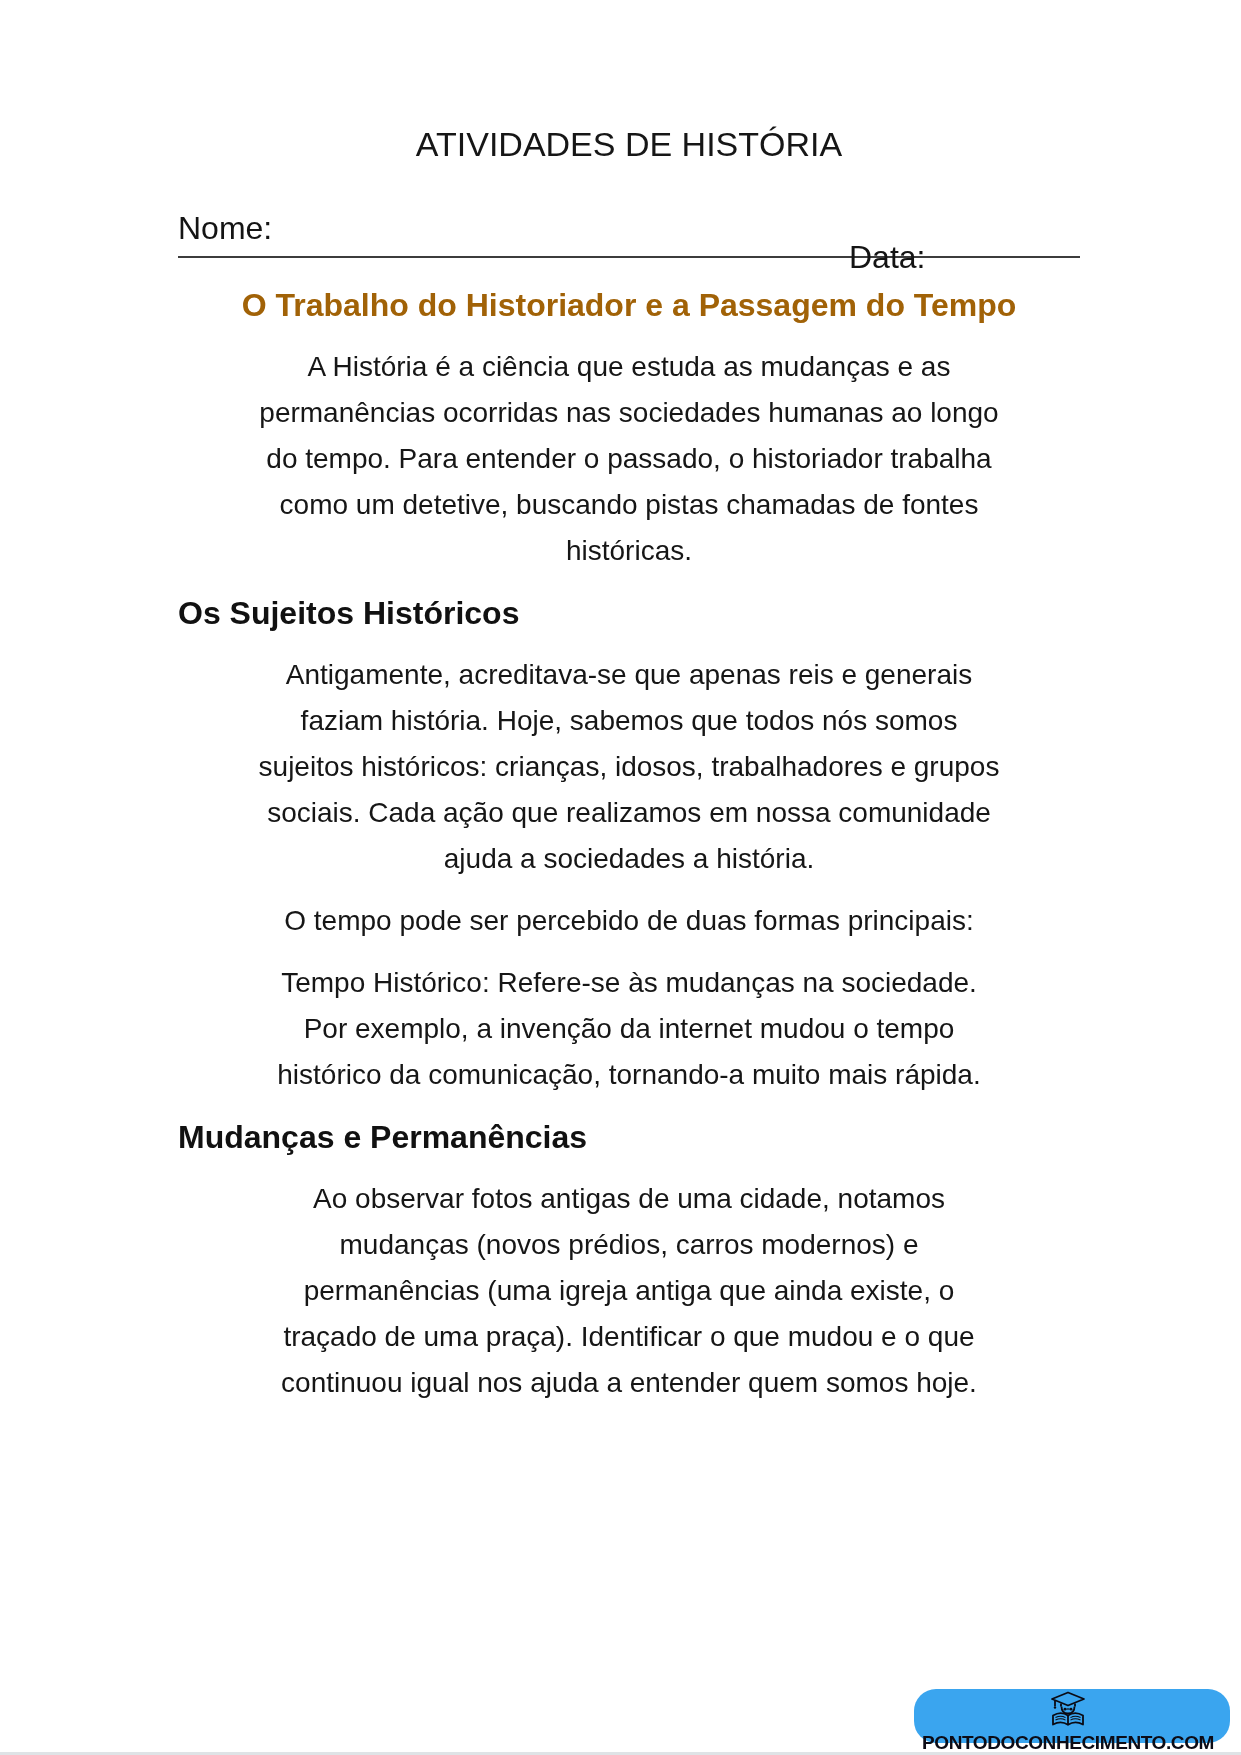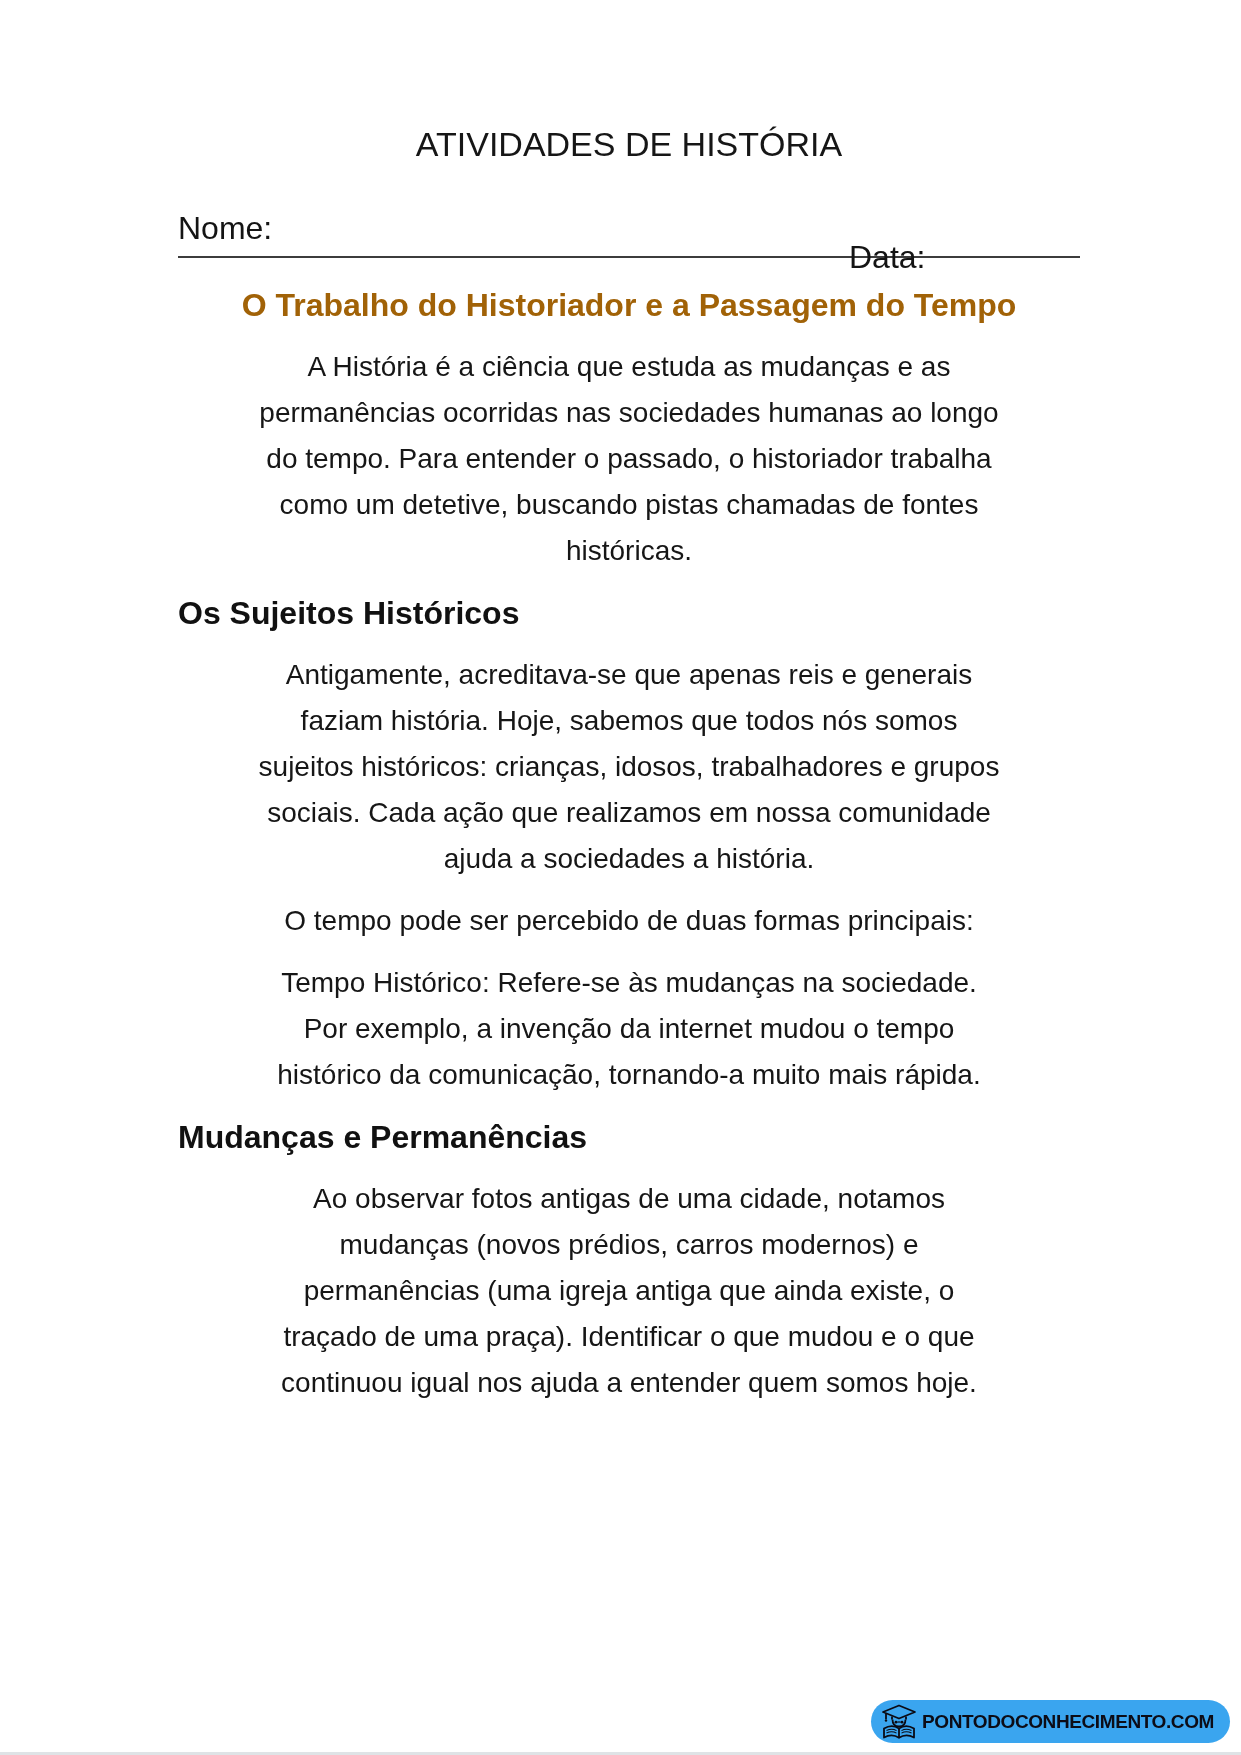--- a/index.html
+++ b/index.html
@@ -68,26 +68,27 @@
     line-height: 46px;
     font-weight: 400;
     color: #161616;
     text-align: center;
   }
   .body-paragraph .line { white-space: nowrap; }
   .footer-badge {
     position: absolute;
     right: 11px;
     bottom: 12px;
-    height: 43px;
+    height: 54px;
     border-radius: 22px;
     display: flex;
     align-items: center;
     padding: 0 16px 0 8px;
     gap: 3px;
+    flex-direction: column;
   }
   .footer-badge .brand-text {
     font-size: 19px;
     font-weight: 700;
     letter-spacing: -0.4px;
     color: #0c0c16;
     white-space: nowrap;
   }
   .badge-icon { width: 40px; height: 40px; flex: 0 0 auto; }
   .bottom-edge {

